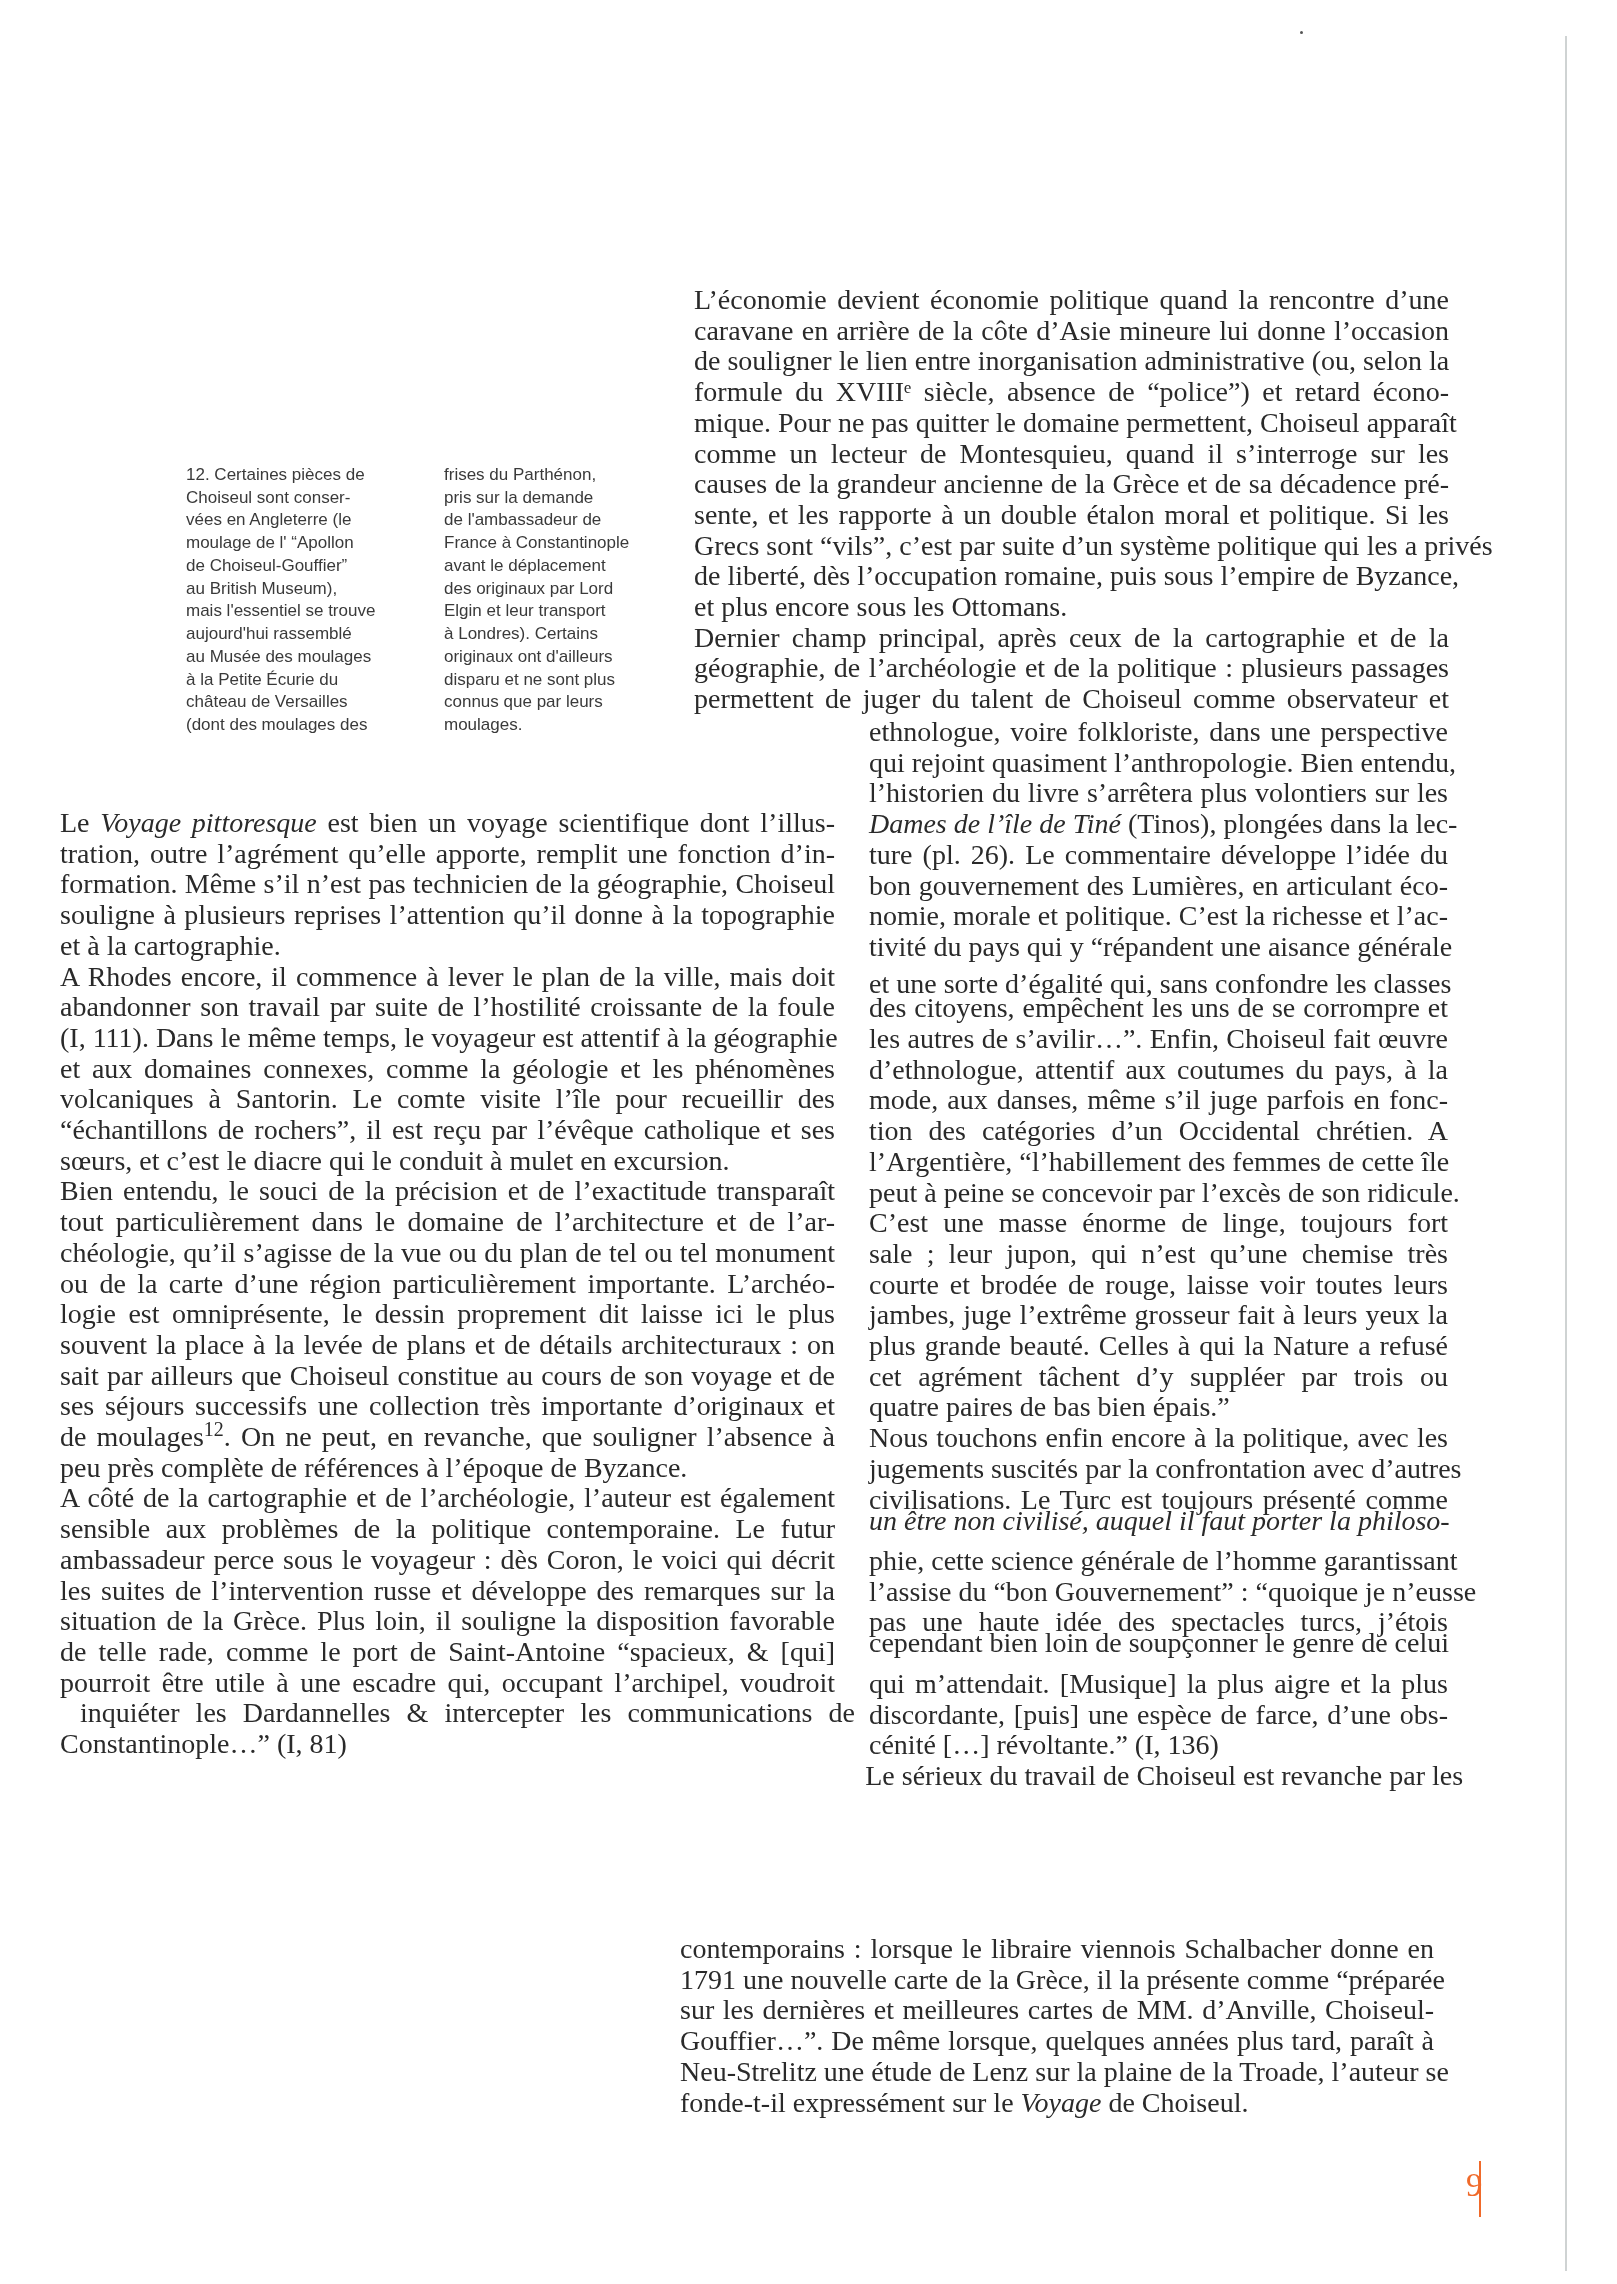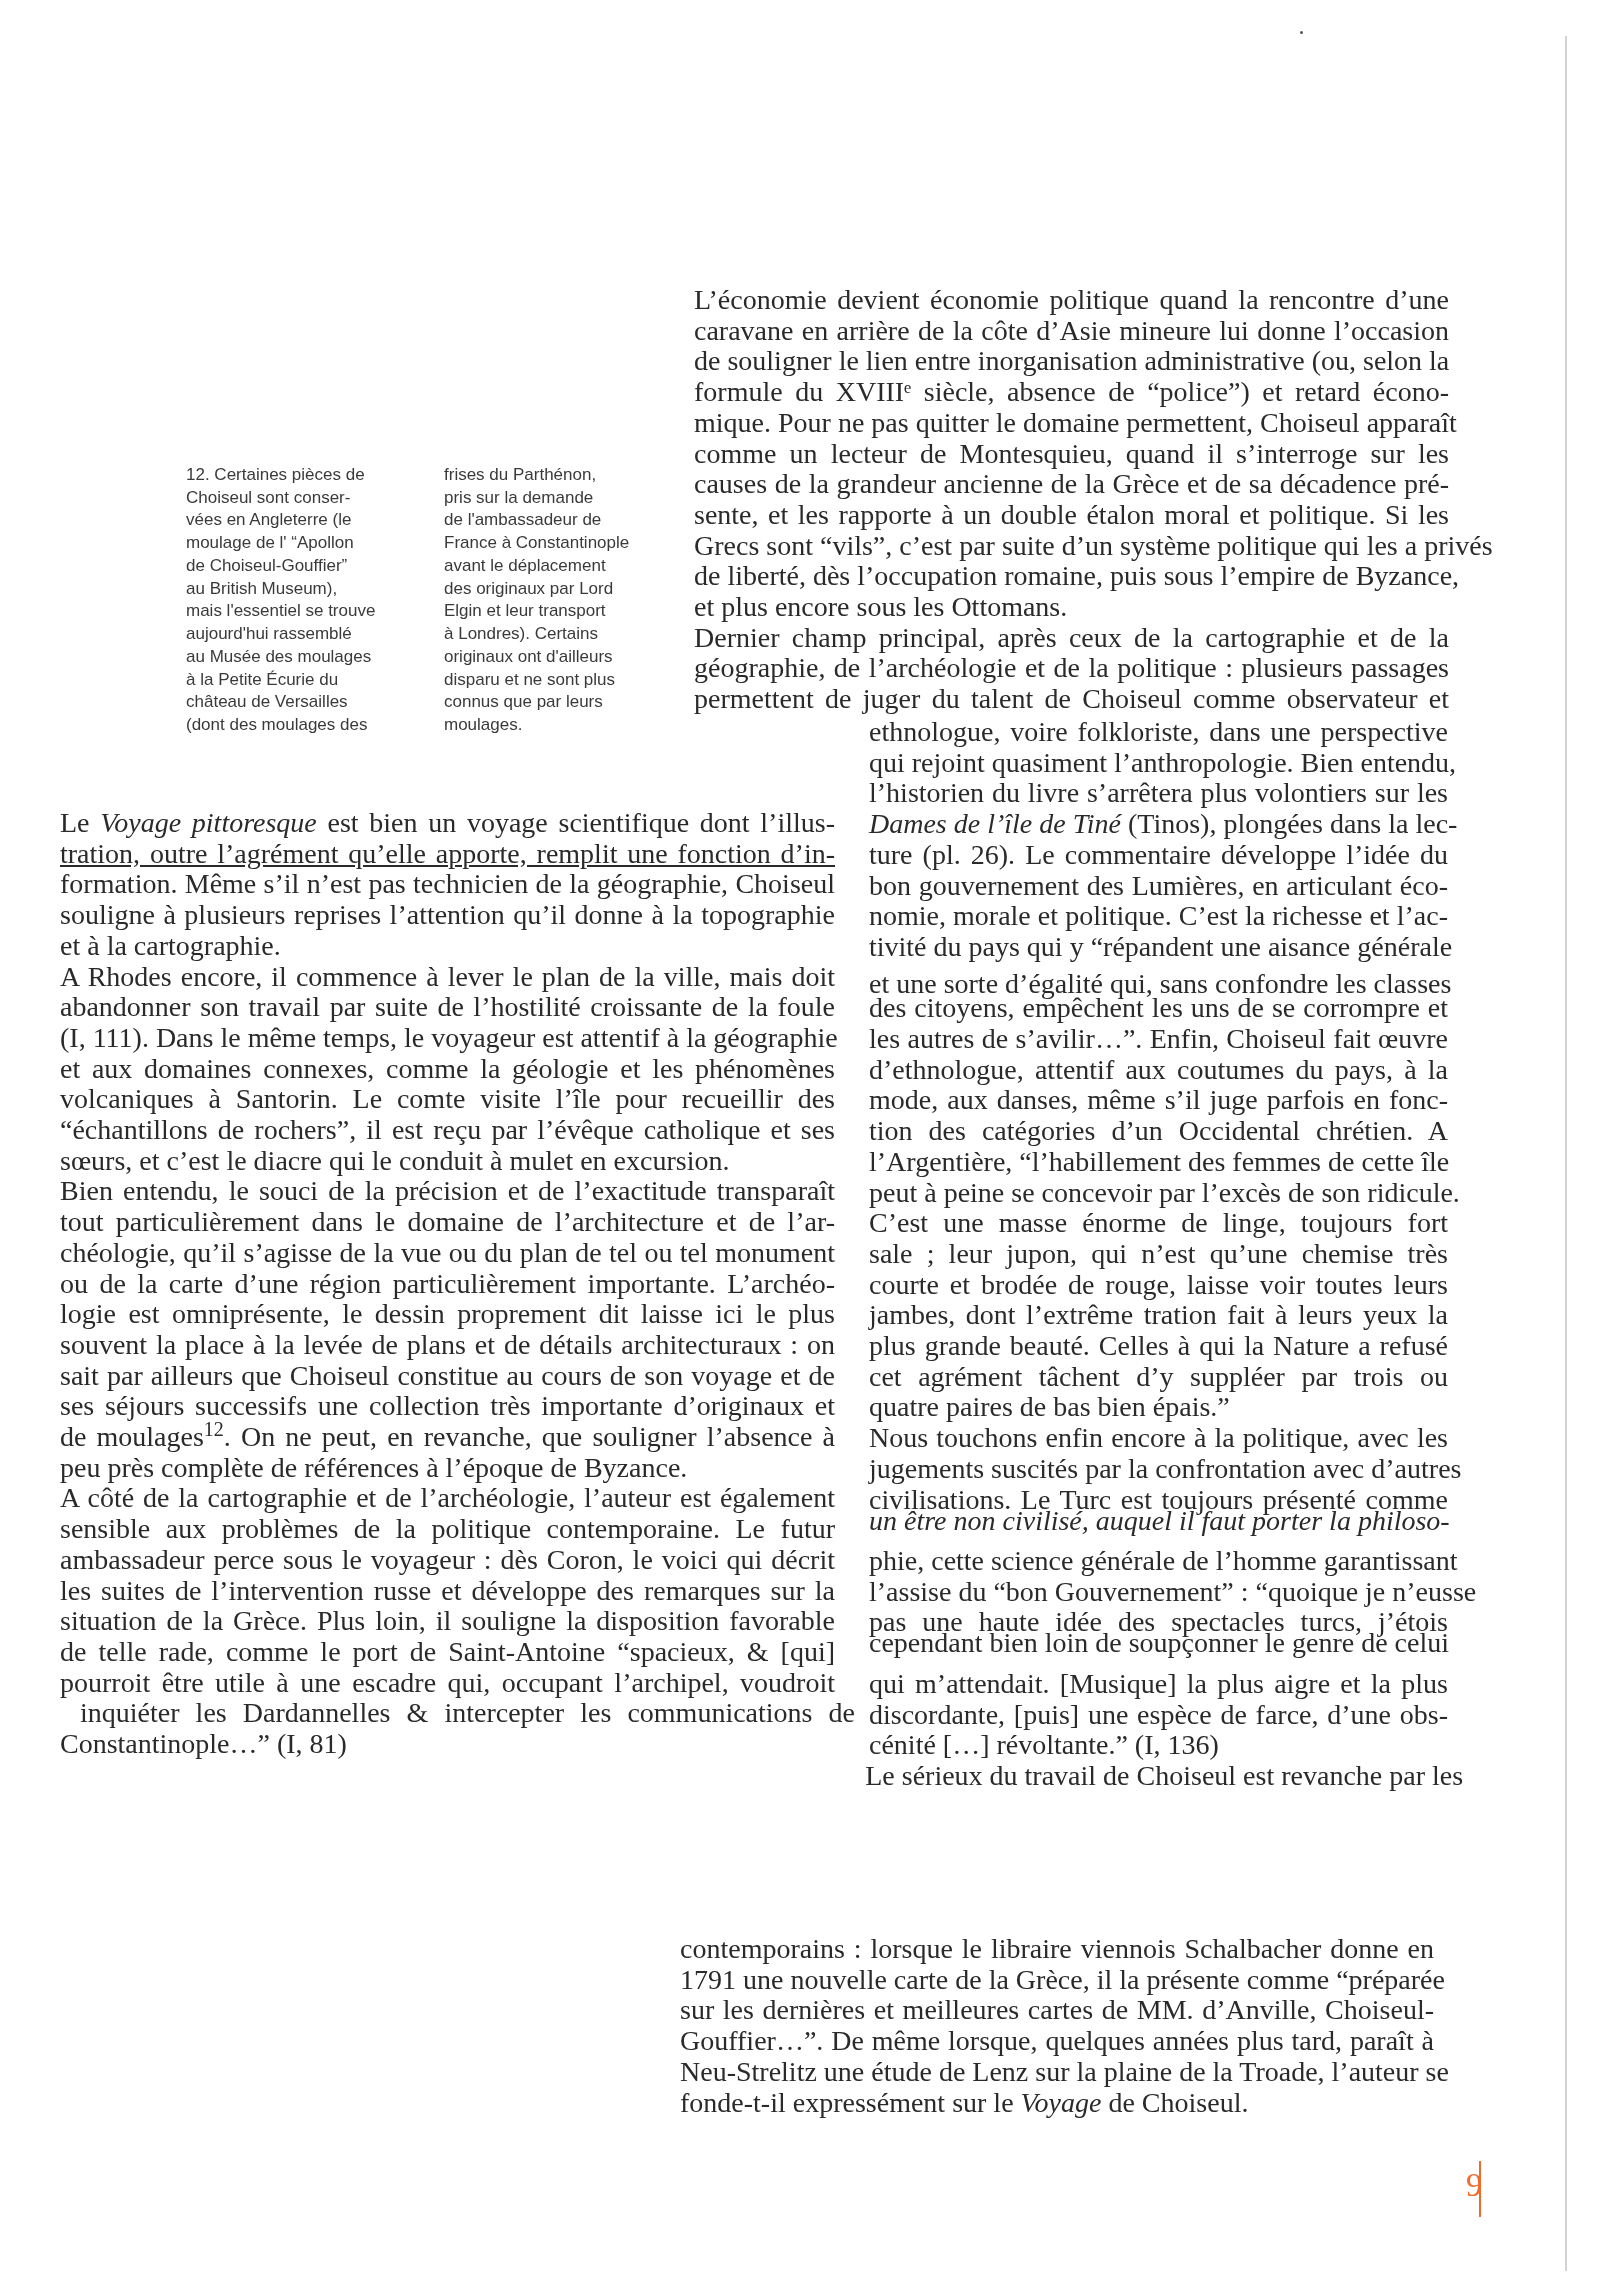--- a/index.html
+++ b/index.html
@@ -109,21 +109,21 @@
       <div class="line" style="top: 276px; width: 579px;">des citoyens, empêchent les uns de se corrompre et</div>
       <div class="line" style="top: 307px; width: 579px;">les autres de s’avilir…”. Enfin, Choiseul fait œuvre</div>
       <div class="line" style="top: 338px; width: 579px;">d’ethnologue, attentif aux coutumes du pays, à la</div>
       <div class="line" style="top: 368px; width: 579px;">mode, aux danses, même s’il juge parfois en fonc-</div>
       <div class="line" style="top: 399px; width: 579px;">tion des catégories d’un Occidental chrétien. A</div>
       <div class="line" style="top: 430px; width: 579px;">l’Argentière, “l’habillement des femmes de cette île</div>
       <div class="line" style="top: 461px; width: 579px;">peut à peine se concevoir par l’excès de son ridicule.</div>
       <div class="line" style="top: 491px; width: 579px;">C’est une masse énorme de linge, toujours fort</div>
       <div class="line" style="top: 522px; width: 579px;">sale ; leur jupon, qui n’est qu’une chemise très</div>
       <div class="line" style="top: 553px; width: 579px;">courte et brodée de rouge, laisse voir toutes leurs</div>
-      <div class="line" style="top: 583px; width: 579px;">jambes, dont l’extrême tration fait à leurs yeux la</div>
+      <div class="line" style="top: 583px; width: 579px;">jambes, juge l’extrême grosseur fait à leurs yeux la</div>
       <div class="line" style="top: 614px; width: 579px;">plus grande beauté. Celles à qui la Nature a refusé</div>
       <div class="line" style="top: 645px; width: 579px;">cet agrément tâchent d’y suppléer par trois ou</div>
       <div class="line last" style="top: 675px; width: 579px;">quatre paires de bas bien épais.”</div>
       <div class="line" style="top: 706px; width: 579px;">Nous touchons enfin encore à la politique, avec les</div>
       <div class="line" style="top: 737px; width: 579px;">jugements suscités par la confrontation avec d’autres</div>
       <div class="line" style="top: 768px; width: 579px;">civilisations. Le Turc est toujours présenté comme</div>
       <div class="line" style="top: 789px; width: 579px; font-style: italic;">un être non civilisé, auquel il faut porter la philoso-</div>
       <div class="line" style="top: 829px; width: 579px;">phie, cette science générale de l’homme garantissant</div>
       <div class="line" style="top: 860px; width: 579px;">l’assise du “bon Gouvernement” : “quoique je n’eusse</div>
       <div class="line" style="top: 890px; width: 579px;">pas une haute idée des spectacles turcs, j’étois</div>
@@ -138,21 +138,21 @@
       <div class="line" style="top: 0px; width: 754px;">contemporains : lorsque le libraire viennois Schalbacher donne en</div>
       <div class="line" style="top: 31px; width: 754px;">1791 une nouvelle carte de la Grèce, il la présente comme “préparée</div>
       <div class="line" style="top: 61px; width: 754px;">sur les dernières et meilleures cartes de MM. d’Anville, Choiseul-</div>
       <div class="line" style="top: 92px; width: 754px;">Gouffier…”. De même lorsque, quelques années plus tard, paraît à</div>
       <div class="line" style="top: 123px; width: 754px;">Neu-Strelitz une étude de Lenz sur la plaine de la Troade, l’auteur se</div>
       <div class="line last" style="top: 154px; width: 754px;"><span>fonde-t-il expressément sur le </span><span class="it">Voyage</span><span> de Choiseul.</span></div>
     </div>
 
   <div class="body-text" id="lc" style="left:60px; top:807px; width:775px;">
       <div class="line" style="top: 0px; width: 775px;"><span>Le </span><span class="it">Voyage pittoresque</span><span> est bien un voyage scientifique dont l’illus-</span></div>
-      <div class="line" style="top: 31px; width: 775px; text-decoration: underline;">tration, outre l’agrément qu’elle apporte, remplit une fonction d’in-</div>
+      <div class="line" style="top: 31px; width: 775px;">tration, outre l’agrément qu’elle apporte, remplit une fonction d’in-</div>
       <div class="line" style="top: 61px; width: 775px;">formation. Même s’il n’est pas technicien de la géographie, Choiseul</div>
       <div class="line" style="top: 92px; width: 775px;">souligne à plusieurs reprises l’attention qu’il donne à la topographie</div>
       <div class="line last" style="top: 123px; width: 775px;">et à la cartographie.</div>
       <div class="line" style="top: 154px; width: 775px;">A Rhodes encore, il commence à lever le plan de la ville, mais doit</div>
       <div class="line" style="top: 184px; width: 775px;">abandonner son travail par suite de l’hostilité croissante de la foule</div>
       <div class="line" style="top: 215px; width: 775px;">(I, 111). Dans le même temps, le voyageur est attentif à la géographie</div>
       <div class="line" style="top: 246px; width: 775px;">et aux domaines connexes, comme la géologie et les phénomènes</div>
       <div class="line" style="top: 276px; width: 775px;">volcaniques à Santorin. Le comte visite l’île pour recueillir des</div>
       <div class="line" style="top: 307px; width: 775px;">“échantillons de rochers”, il est reçu par l’évêque catholique et ses</div>
       <div class="line last" style="top: 338px; width: 775px;">sœurs, et c’est le diacre qui le conduit à mulet en excursion.</div>

